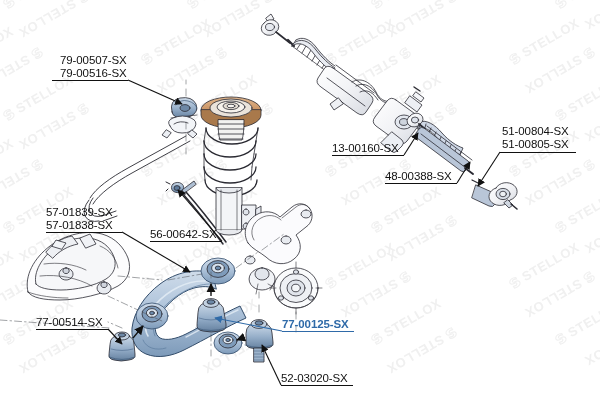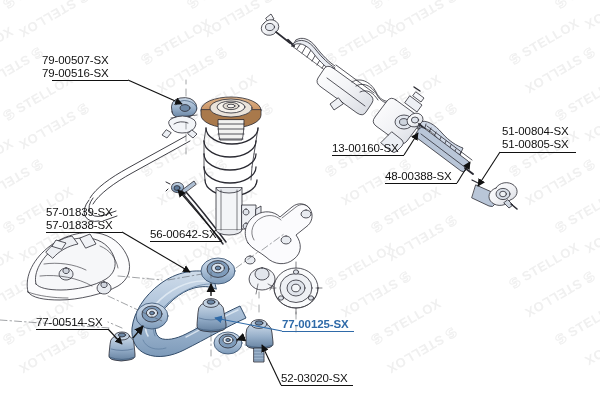--- a/index.html
+++ b/index.html
@@ -819,21 +819,21 @@
       </g>
 
     <g stroke="#111111" stroke-width="1.3" fill="none">
       <path d="M133 338 l10 -12" marker-end="url(#arrowK)"></path>
       <path d="M211 296 l0 -12" marker-end="url(#arrowK)"></path>
       <path d="M245 337 l-8 3" marker-end="url(#arrowK)"></path>
     </g>
   </svg>
 
   <div id="labels">
-      <div class="lbl" style="left: 42px; top: 54px; text-align: right;">
+      <div class="lbl" style="left: 60px; top: 54px; text-align: right;">
         <span class="ln">79-00507-SX</span>
         <span class="ln">79-00516-SX</span>
       </div>
       <div class="lbl" style="left: 332px; top: 142px;">
         <span class="ln">13-00160-SX</span>
       </div>
       <div class="lbl" style="left: 385px; top: 170px;">
         <span class="ln">48-00388-SX</span>
       </div>
       <div class="lbl" style="left: 502px; top: 125px;">

